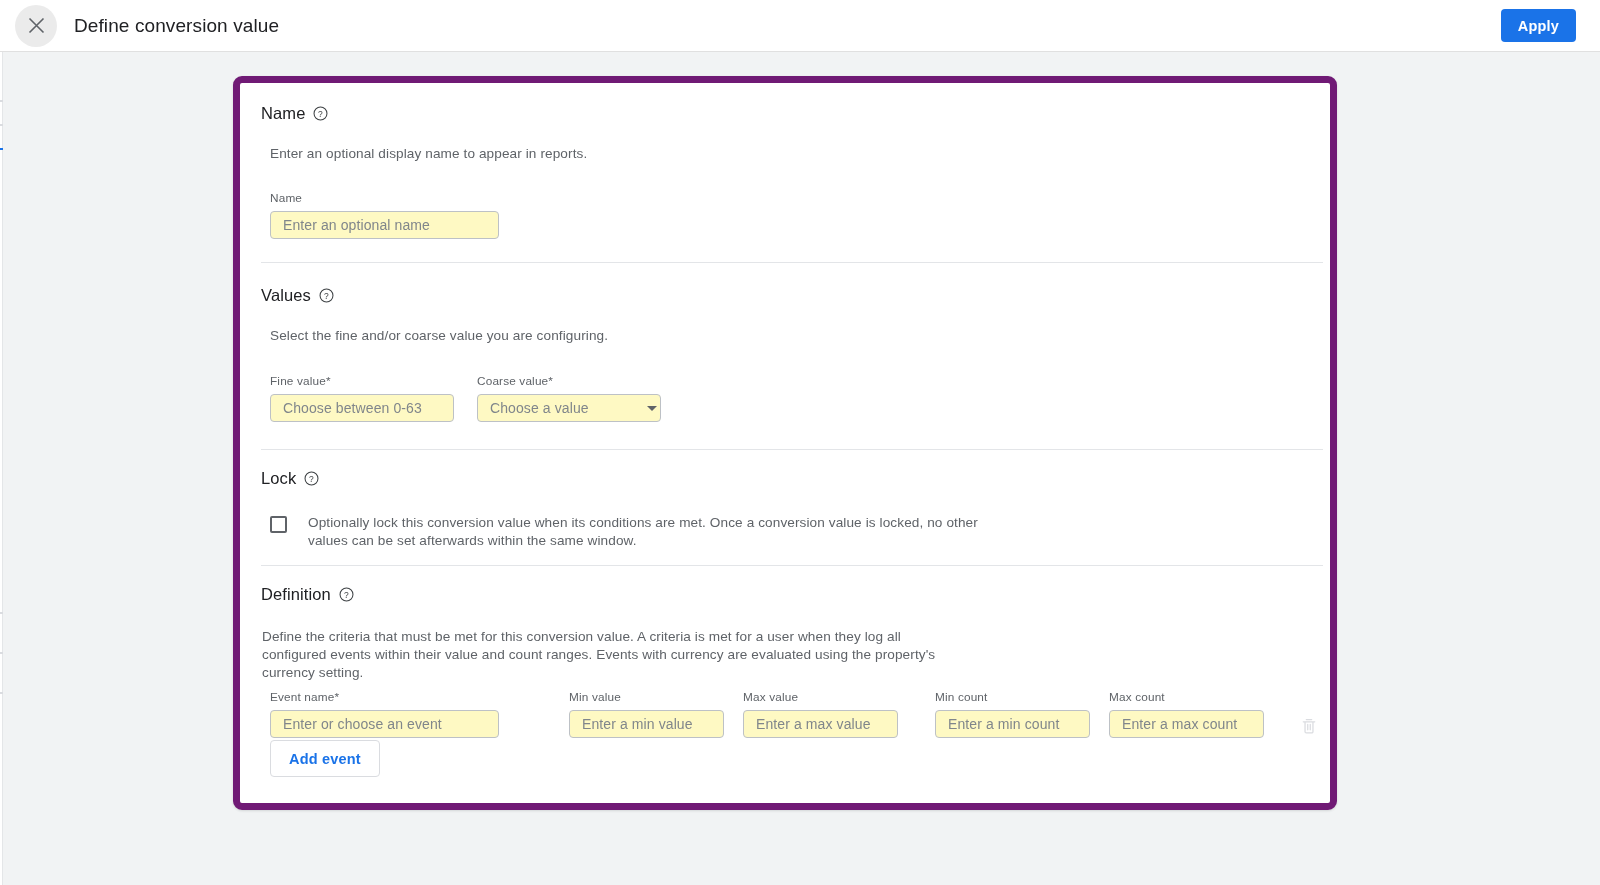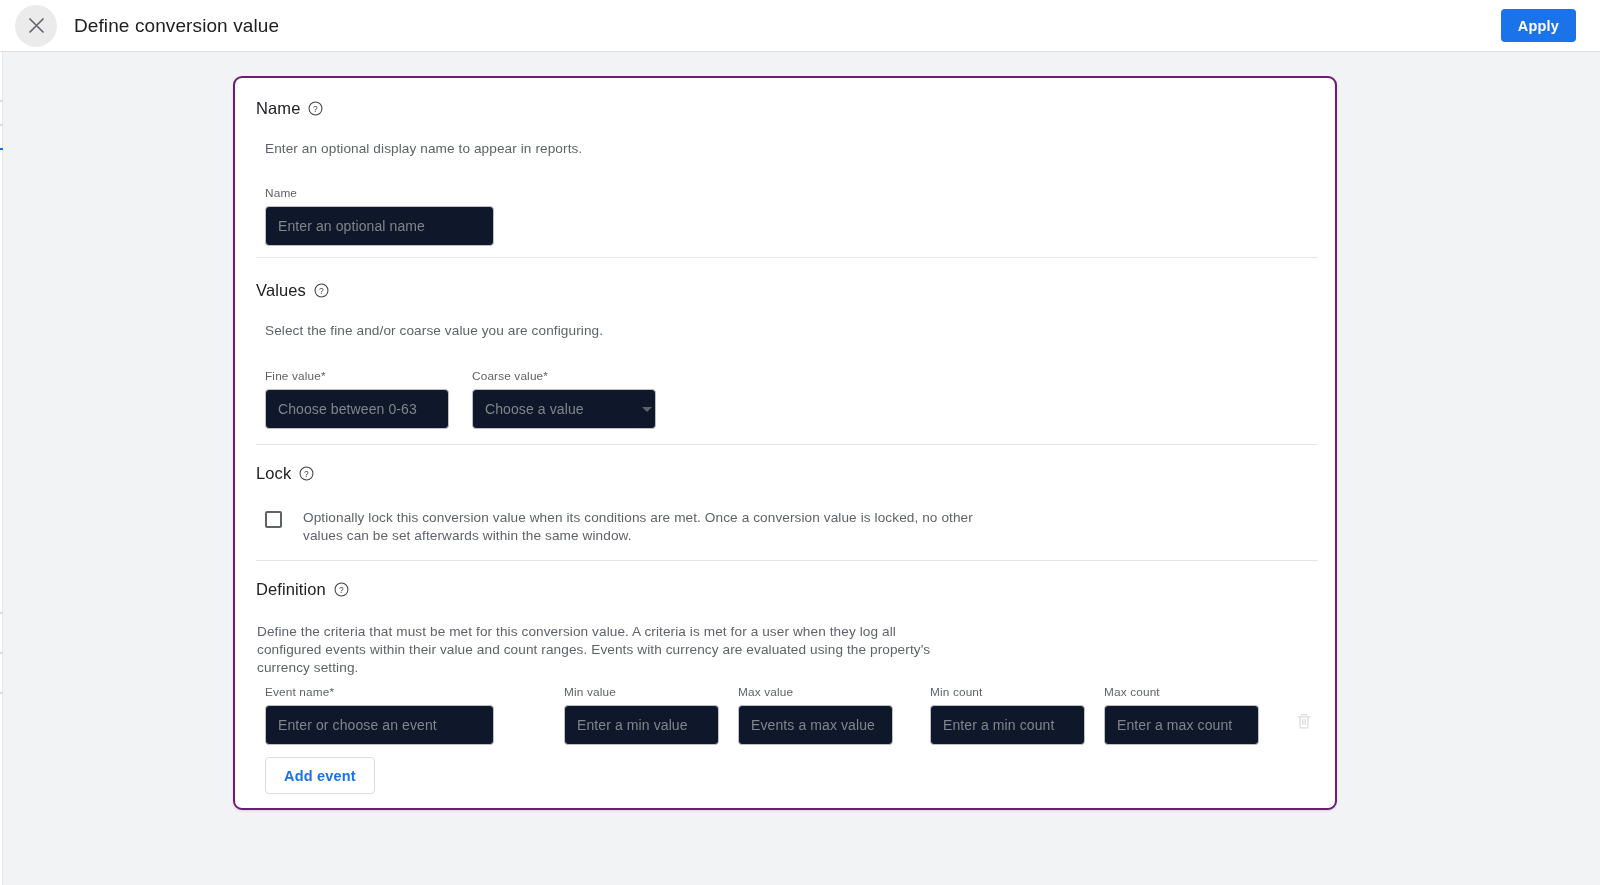--- a/index.html
+++ b/index.html
@@ -59,21 +59,21 @@
     cursor: pointer;
     font-family: inherit;
   }
 
   
   .card {
     position: absolute;
     left: 233px; top: 76px;
     width: 1104px; height: 734px;
     background: #ffffff;
-    border: 2px solid #701a75;
+    border: 7px solid #701a75;
     border-radius: 9px;
     box-shadow: 0 1px 2px rgba(60,64,67,.10), 0 1px 3px rgba(60,64,67,.06);
   }
 
   .section { position: absolute; left: 0; width: 100%; }
 
   .sec-title {
     display: flex; align-items: center;
     font-size: 16.5px;
     color: #202124;
@@ -103,22 +103,22 @@
   .field-label {
     font-size: 11.8px;
     color: #5f6368;
     letter-spacing: .15px;
     margin-bottom: 6px;
     white-space: nowrap;
   }
   .field-box {
     border: 1px solid #bdc1c6;
     border-radius: 4px;
-    background: #0f172a;
-    height: 40px;
+    background: #fef9c3;
+    height: 28px;
     display: flex; align-items: center;
     padding: 0 12px;
     font-size: 14px;
     color: #80868b;
     letter-spacing: .1px;
     cursor: text;
     overflow: hidden;
     white-space: nowrap;
   }
   .select-box {
@@ -298,35 +298,35 @@
     <div class="field-box" style="width:229px;">Enter or choose an event</div>
   </div>
 
   <div class="field" style="left:329px;top:607px;">
     <div class="field-label">Min value</div>
     <div class="field-box" style="width:155px;">Enter a min value</div>
   </div>
 
   <div class="field" style="left:503px;top:607px;">
     <div class="field-label">Max value</div>
-    <div class="field-box" style="width:155px;">Events a max value</div>
+    <div class="field-box" style="width:155px;">Enter a max value</div>
   </div>
 
   <div class="field" style="left:869px;top:607px;">
     <div class="field-label">Max count</div>
     <div class="field-box" style="width:155px;">Enter a max count</div>
   </div>
 
   <div class="field" style="left:695px;top:607px;">
     <div class="field-label">Min count</div>
     <div class="field-box" style="width:155px;">Enter a min count</div>
   </div>
 
   <div class="delete-icon" style="left:1058px;top:632px;">
     <svg width="18" height="18" viewBox="0 0 20 20">
       <path d="M7 2.8h6 M3.6 5.4h12.8 M5.6 5.4 v11 a1.3 1.3 0 0 0 1.3 1.3 h6.2 a1.3 1.3 0 0 0 1.3 -1.3 v-11" fill="none" stroke="#dadce0" stroke-width="1.4" stroke-linecap="round"></path>
       <path d="M8.6 8.3 v6 M11.4 8.3 v6" fill="none" stroke="#dadce0" stroke-width="1.4" stroke-linecap="round"></path>
     </svg>
   </div>
 
-  <button class="add-btn" style="left:30px;top:679px;">Add event</button>
+  <button class="add-btn" style="left:30px;top:657px;">Add event</button>
 
 </div>
 
 </body></html>

